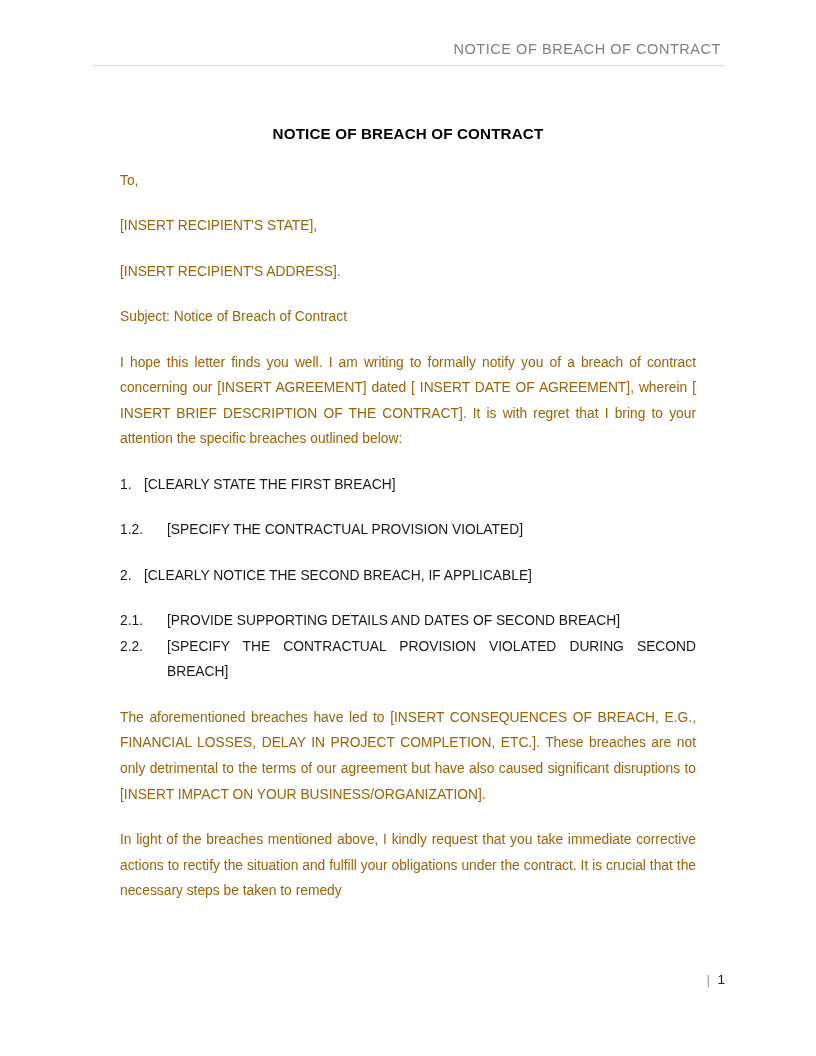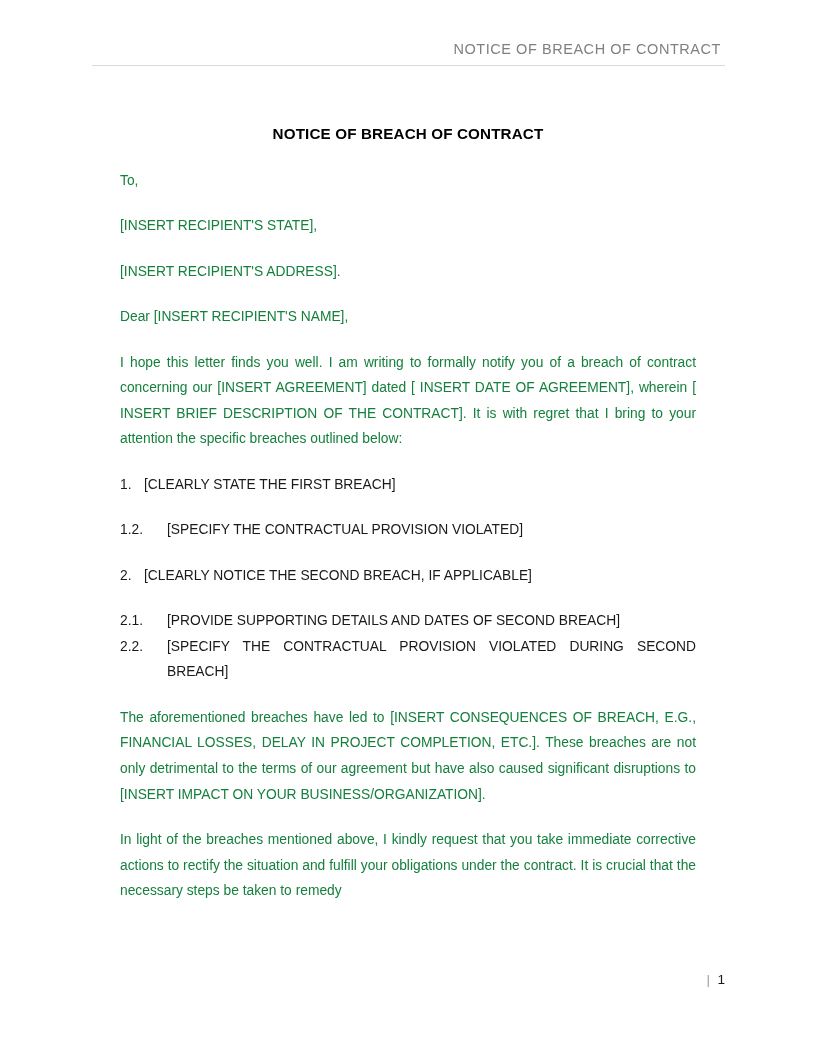--- a/index.html
+++ b/index.html
@@ -66,21 +66,21 @@
     color: #000000;
     letter-spacing: 0.15px;
     margin: 0 0 24px 0;
     line-height: 1.3;
   }
 
   p.para {
     margin: 0 0 20px 0;
     font-size: 13.8px;
     line-height: 1.85;
-    color: #15803d;
+    color: #a16207;
     text-align: left;
   }
 
   p.para.justify {
     text-align: justify;
     text-justify: inter-word;
   }
 
   
   .list-block {
@@ -160,22 +160,22 @@
   <div class="content">
 
     <h1 class="doc-title">NOTICE OF BREACH OF CONTRACT</h1>
 
     <p class="para">To,</p>
 
     <p class="para">[INSERT RECIPIENT'S STATE],</p>
 
     <p class="para">[INSERT RECIPIENT'S ADDRESS].</p>
 
-
-    <p class="para">Dear [INSERT RECIPIENT'S NAME],</p>
+    <p class="para">Subject: Notice of Breach of Contract</p>
+
 
     <p class="para justify">I hope this letter finds you well. I am writing to formally notify you of a breach of contract concerning our [INSERT AGREEMENT] dated [ INSERT DATE OF AGREEMENT], wherein [ INSERT BRIEF DESCRIPTION OF THE CONTRACT]. It is with regret that I bring to your attention the specific breaches outlined below:</p>
 
     <div class="list-block">
       <div class="list-item level1">
         <span class="item-num">1.</span>
         <span class="item-text">[CLEARLY STATE THE FIRST BREACH]</span>
       </div>
     </div>
 

